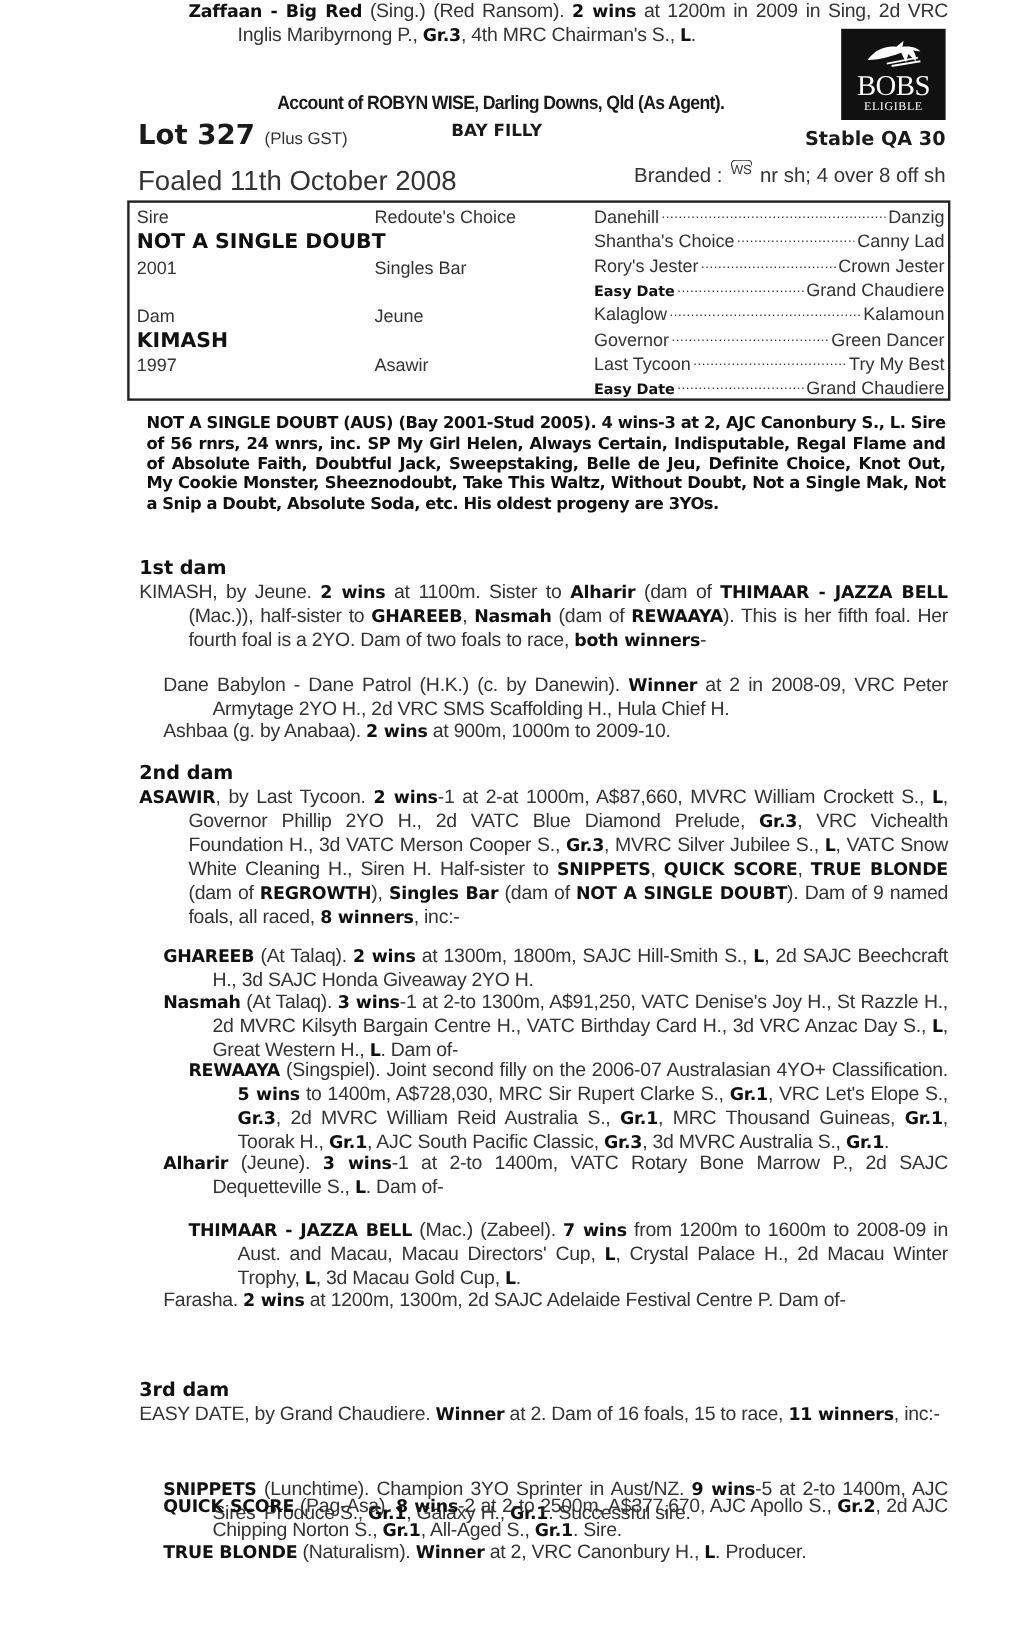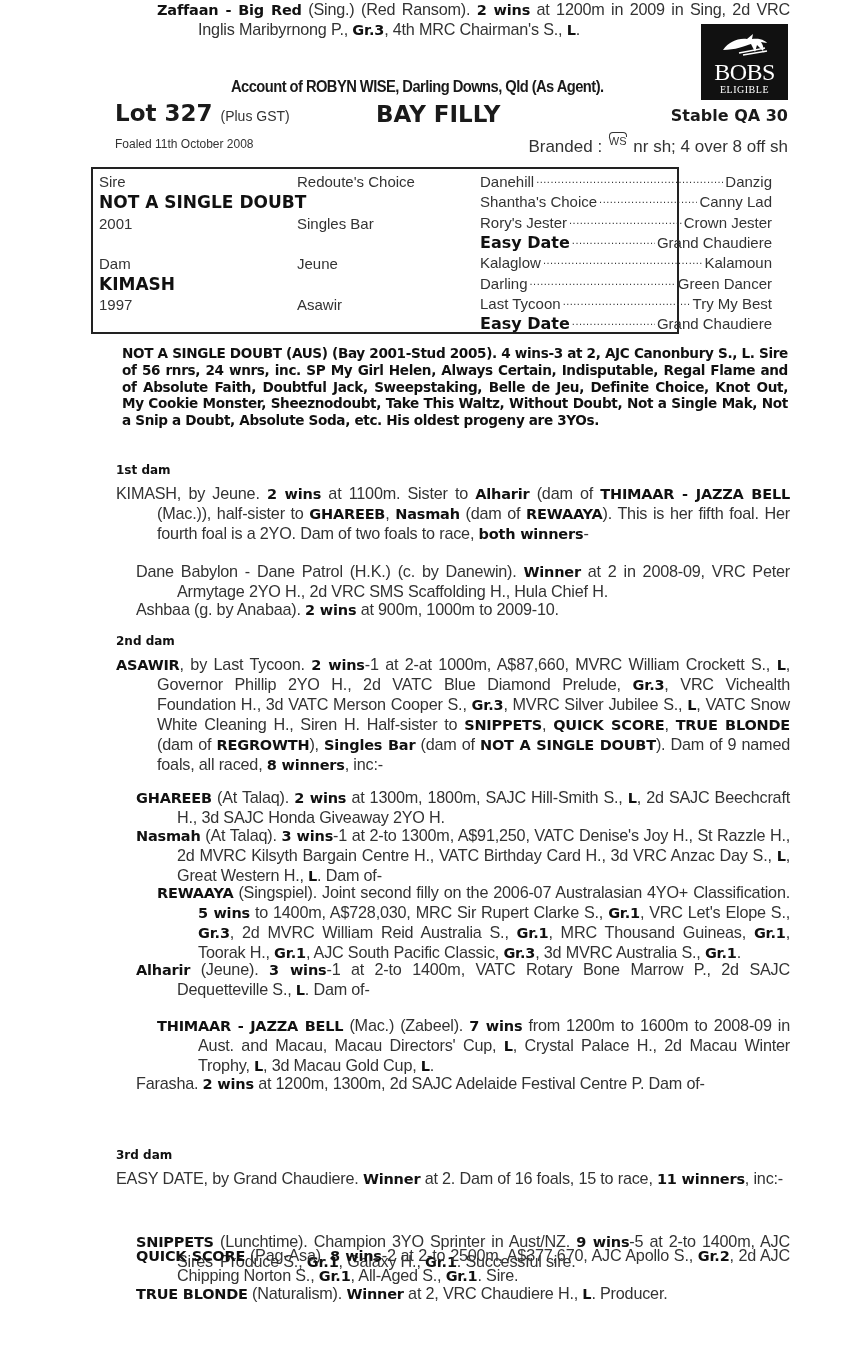--- a/index.html
+++ b/index.html
@@ -10,41 +10,41 @@
 
   
   .logo { left: 701px; top: 24px; width: 87px; height: 76px; background: #111; color: #fff; text-align: center; }
   .logo svg { position: absolute; left: 18px; top: 6px; }
   .logo .bobs { position: absolute; left: 0; right: 0; top: 36px; font-family: "Liberation Serif", serif; font-size: 24px; letter-spacing: -0.5px; line-height: 24px; }
   .logo .elig { position: absolute; left: 0; right: 0; top: 61px; font-family: "Liberation Serif", serif; font-size: 10px; letter-spacing: 0.5px; line-height: 10px; }
 
   .account { left: 231px; top: 78px; font-size: 16px; font-weight: bold; letter-spacing: -0.6px; transform: scaleX(0.92); transform-origin: left top; white-space: nowrap; }
   .lot { left: 115px; top: 100px; font-size: 23px; white-space: nowrap; }
   .lot .gst { font-family: "Liberation Sans", sans-serif; font-weight: normal; font-size: 14px; color: #333; }
-  .sex { left: 376px; top: 101px; font-size: 23px; white-space: nowrap; }
+  .sex { left: 376px; top: 101px; font-size: 14px; white-space: nowrap; }
   .stable { right: 72px; top: 106px; font-size: 16px; white-space: nowrap; }
-  .foaled { left: 115px; top: 137px; font-size: 12px; color: #333; white-space: nowrap; }
+  .foaled { left: 115px; top: 137px; font-size: 23px; color: #333; white-space: nowrap; }
   .branded { right: 72px; top: 137px; font-size: 17px; color: #333; white-space: nowrap; }
   .brand-mark { display: inline-block; position: relative; font-size: 11px; top: -7px; margin: 0 2px; }
   .brand-mark::before { content: ""; position: absolute; left: 0px; right: 0px; top: -3px; height: 4px; border-top: 1px solid #333; border-left: 1px solid #333; border-right: 1px solid #333; border-radius: 4px 4px 0 0; }
 
   
-  .ped { left: 91px; top: 167px; width: 588px; height: 167px; border: 2px solid #222; box-sizing: border-box; }
+  .ped { left: 106px; top: 167px; width: 686px; height: 167px; border: 2px solid #222; box-sizing: border-box; }
   .ped .cell { position: absolute; font-size: 15px; color: #333; white-space: nowrap; line-height: 20px; }
   .ped .big { font-size: 17px; color: #111; }
   .gp { position: absolute; left: 387px; width: 292px; font-size: 15px; line-height: 20px; color: #333; display: flex; white-space: nowrap; }
   .gp .dots { flex: 1; overflow: hidden; margin: 0 2px; position: relative; }
   .gp .dots::after { content: "......................................................................................................................"; position: absolute; left: 0; bottom: 3px; font-size: 11px; letter-spacing: 0.5px; }
-  .gp .b { font-family: "DejaVu Sans", sans-serif; font-weight: bold; color: #111; font-size: 16px; }
+  .gp .b { font-family: "DejaVu Sans", sans-serif; font-weight: bold; color: #111; font-size: 12px; }
 
   
   .sire-para { left: 122px; top: 345px; width: 666px; font-family: "DejaVu Sans", sans-serif; font-weight: bold; font-size: 13.6px; line-height: 16.8px; text-align: justify; color: #111; letter-spacing: -0.35px; }
 
   
-  .sec-head { position: absolute; left: 116px; font-family: "DejaVu Sans", sans-serif; font-weight: bold; font-size: 12px; color: #111; }
+  .sec-head { position: absolute; left: 116px; font-family: "DejaVu Sans", sans-serif; font-weight: bold; font-size: 16px; color: #111; }
   .para { position: absolute; width: auto; right: 70px; font-size: 16.2px; line-height: 19px; color: #333; text-align: justify; letter-spacing: -0.2px; }
   .para b { font-family: "DejaVu Sans", sans-serif; color: #111; font-size: 14.5px; }
   .l0 { left: 157px; text-indent: -41px; }
   .l1 { left: 177px; text-indent: -41px; }
   .l2 { left: 198px; text-indent: -41px; }
 </style>
 </head>
 <body>
 
 <div class="abs logo">
@@ -105,21 +105,21 @@
         <span class="b">Easy Date</span>
         <span class="dots"></span>
         <span>Grand Chaudiere</span>
       </div>
       <div class="gp" style="top: 84.2px;">
         <span>Kalaglow</span>
         <span class="dots"></span>
         <span>Kalamoun</span>
       </div>
       <div class="gp" style="top: 104.5px;">
-        <span>Darling</span>
+        <span>Governor</span>
         <span class="dots"></span>
         <span>Green Dancer</span>
       </div>
       <div class="gp" style="top: 124.8px;">
         <span>Last Tycoon</span>
         <span class="dots"></span>
         <span>Try My Best</span>
       </div>
       <div class="gp" style="top: 145.1px;">
         <span class="b">Easy Date</span>
@@ -142,14 +142,14 @@
     <div class="para l1" style="top: 826px;"><b>Nasmah</b><span> (At Talaq). </span><b>3 wins</b><span>-1 at 2-to 1300m, A$91,250, VATC Denise's Joy H., St Razzle H., 2d MVRC Kilsyth Bargain Centre H., VATC Birthday Card H., 3d VRC Anzac Day S., </span><b>L</b><span>, Great Western H., </span><b>L</b><span>. Dam of-</span></div>
     <div class="para l2" style="top: 883px;"><b>REWAAYA</b><span> (Singspiel). Joint second filly on the 2006-07 Australasian 4YO+ Classification. </span><b>5 wins</b><span> to 1400m, A$728,030, MRC Sir Rupert Clarke S., </span><b>Gr.1</b><span>, VRC Let's Elope S., </span><b>Gr.3</b><span>, 2d MVRC William Reid Australia S., </span><b>Gr.1</b><span>, MRC Thousand Guineas, </span><b>Gr.1</b><span>, Toorak H., </span><b>Gr.1</b><span>, AJC South Pacific Classic, </span><b>Gr.3</b><span>, 3d MVRC Australia S., </span><b>Gr.1</b><span>.</span></div>
     <div class="para l1" style="top: 960px;"><b>Alharir</b><span> (Jeune). </span><b>3 wins</b><span>-1 at 2-to 1400m, VATC Rotary Bone Marrow P., 2d SAJC Dequetteville S., </span><b>L</b><span>. Dam of-</span></div>
     <div class="para l2" style="top: 1016px;"><b>THIMAAR - JAZZA BELL</b><span> (Mac.) (Zabeel). </span><b>7 wins</b><span> from 1200m to 1600m to 2008-09 in Aust. and Macau, Macau Directors' Cup, </span><b>L</b><span>, Crystal Palace H., 2d Macau Winter Trophy, </span><b>L</b><span>, 3d Macau Gold Cup, </span><b>L</b><span>.</span></div>
     <div class="para l1" style="top: 1074px;"><span>Farasha. </span><b>2 wins</b><span> at 1200m, 1300m, 2d SAJC Adelaide Festival Centre P. Dam of-</span></div>
     <div class="para l2"><b>Zaffaan - Big Red</b><span> (Sing.) (Red Ransom). </span><b>2 wins</b><span> at 1200m in 2009 in Sing, 2d VRC Inglis Maribyrnong P., </span><b>Gr.3</b><span>, 4th MRC Chairman's S., </span><b>L</b><span>.</span></div>
     <div class="sec-head" style="top: 1148px;">3rd dam</div>
     <div class="para l0" style="top: 1169px;"><span>EASY DATE, by Grand Chaudiere. </span><b>Winner</b><span> at 2. Dam of 16 foals, 15 to race, </span><b>11 winners</b><span>, inc:-</span></div>
     <div class="para l1" style="top: 1232px;"><b>SNIPPETS</b><span> (Lunchtime). Champion 3YO Sprinter in Aust/NZ. </span><b>9 wins</b><span>-5 at 2-to 1400m, AJC Sires' Produce S., </span><b>Gr.1</b><span>, Galaxy H., </span><b>Gr.1</b><span>. Successful sire.</span></div>
     <div class="para l1" style="top: 1246px;"><b>QUICK SCORE</b><span> (Pag-Asa). </span><b>8 wins</b><span>-2 at 2-to 2500m, A$377,670, AJC Apollo S., </span><b>Gr.2</b><span>, 2d AJC Chipping Norton S., </span><b>Gr.1</b><span>, All-Aged S., </span><b>Gr.1</b><span>. Sire.</span></div>
-    <div class="para l1" style="top: 1284px;"><b>TRUE BLONDE</b><span> (Naturalism). </span><b>Winner</b><span> at 2, VRC Chaudiere H., </span><b>L</b><span>. Producer.</span></div>
+    <div class="para l1" style="top: 1284px;"><b>TRUE BLONDE</b><span> (Naturalism). </span><b>Winner</b><span> at 2, VRC Canonbury H., </span><b>L</b><span>. Producer.</span></div>
   </div>
 
 </body></html>

